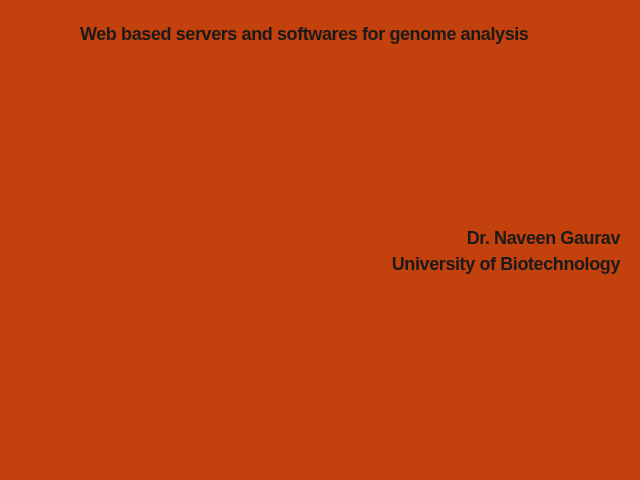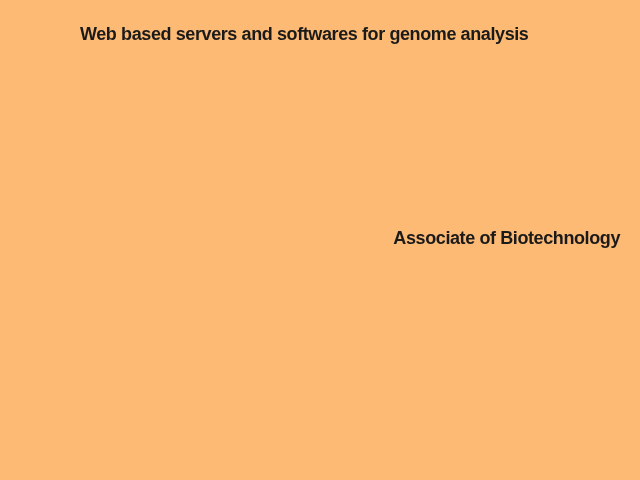--- a/index.html
+++ b/index.html
@@ -10,21 +10,21 @@
   body {
     width: 640px;
     height: 480px;
     overflow: hidden;
     font-family: "Liberation Sans", "DejaVu Sans", sans-serif;
   }
   .slide {
     position: relative;
     width: 640px;
     height: 480px;
-    background: #fdba74;
+    background: #c2410c;
     color: #1a1a1a;
   }
   .slide-title {
     position: absolute;
     left: 80px;
     top: 21px;
     margin: 0;
     font-size: 18px;
     font-weight: 700;
     letter-spacing: -0.4px;
@@ -47,15 +47,16 @@
     white-space: nowrap;
   }
 </style>
 </head>
 <body>
 
 <div class="slide">
   <h1 class="slide-title">Web based servers and softwares for genome analysis</h1>
 
   <div class="credits-block">
-    <div class="credits-line">Associate of Biotechnology</div>
+    <div class="credits-line">Dr. Naveen Gaurav</div>
+    <div class="credits-line">University of Biotechnology</div>
   </div>
 </div>
 
 </body></html>

